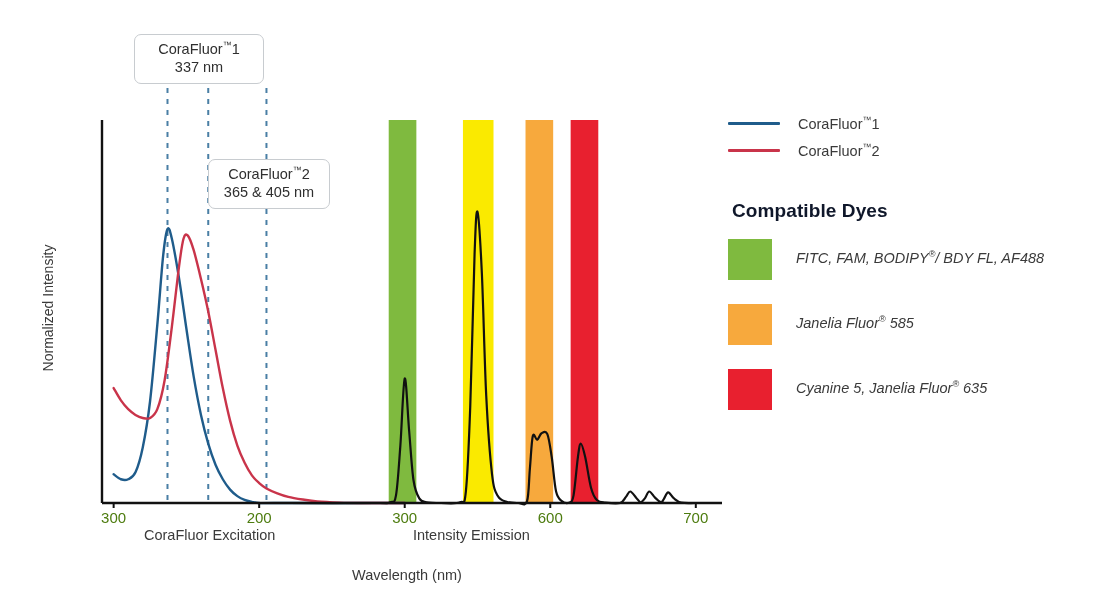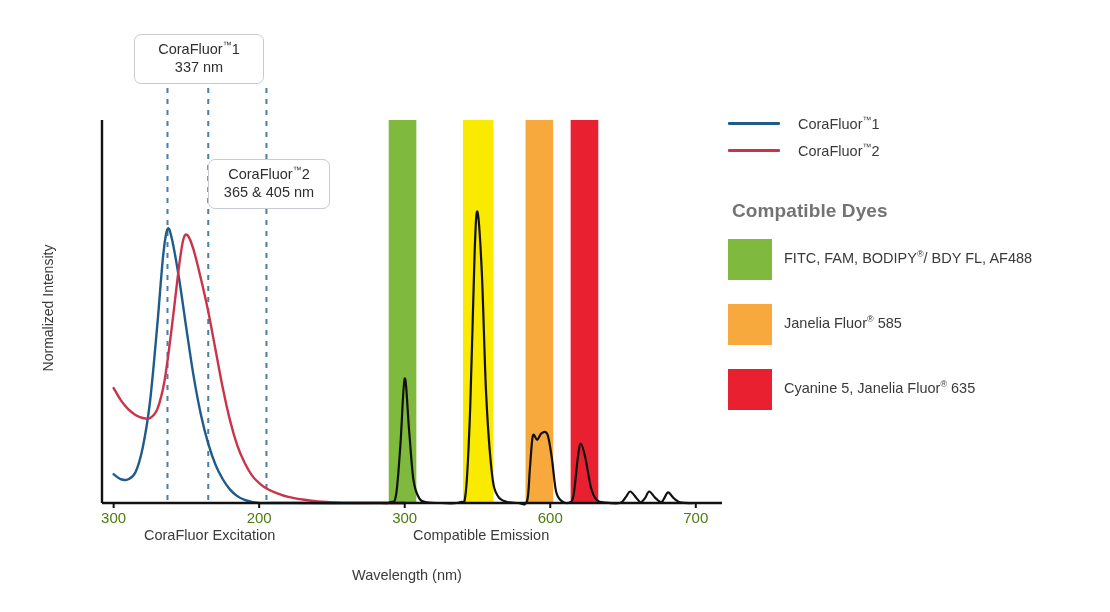--- a/index.html
+++ b/index.html
@@ -143,21 +143,21 @@
     vertical-align: super;
     line-height: 0;
   }
 
   #dyes-title {
     position: absolute;
     left: 4px;
     top: 200px;
     font-size: 19px;
     font-weight: bold;
-    color: #737373;
+    color: #0f172a;
     letter-spacing: 0.1px;
   }
 
   .dye-list {
     position: absolute;
     left: 0px;
     top: 234px;
     width: 375px;
   }
   .dye-row {
@@ -165,24 +165,25 @@
     align-items: center;
     height: 50px;
     margin-bottom: 15px;
   }
   .dye-swatch {
     width: 44px;
     height: 41px;
     flex: 0 0 auto;
   }
   .dye-label {
-    margin-left: 12px;
+    margin-left: 24px;
     font-size: 14.5px;
     color: #3a3a3a;
     line-height: 1.35;
+    font-style: italic;
   }
   .dye-label sup {
     font-size: 0.62em;
     vertical-align: super;
     line-height: 0;
   }
 </style>
 </head>
 <body>
 
@@ -231,21 +232,21 @@
       <span class="l2">337 nm</span>
     </div>
 
     <div class="callout" id="callout-2">
       <span class="l1"><span>CoraFluor</span><sup>™</sup><span>2</span></span>
       <span class="l2">365 &amp; 405 nm</span>
     </div>
 
     <div class="axis-text" id="ylabel">Normalized Intensity</div>
     <div class="axis-text" id="sub-exc">CoraFluor Excitation</div>
-    <div class="axis-text" id="sub-emi">Compatible Emission</div>
+    <div class="axis-text" id="sub-emi">Intensity Emission</div>
     <div class="axis-text" id="xtitle">Wavelength (nm)</div>
   </div>
 
   <div class="right-panel">
 
     <div class="series-legend" id="series-legend">
         <div class="series-row">
           <div class="series-swatch" style="background: rgb(31, 92, 139);"></div>
           <div class="series-label">CoraFluor<sup>™</sup>1</div>
         </div>

